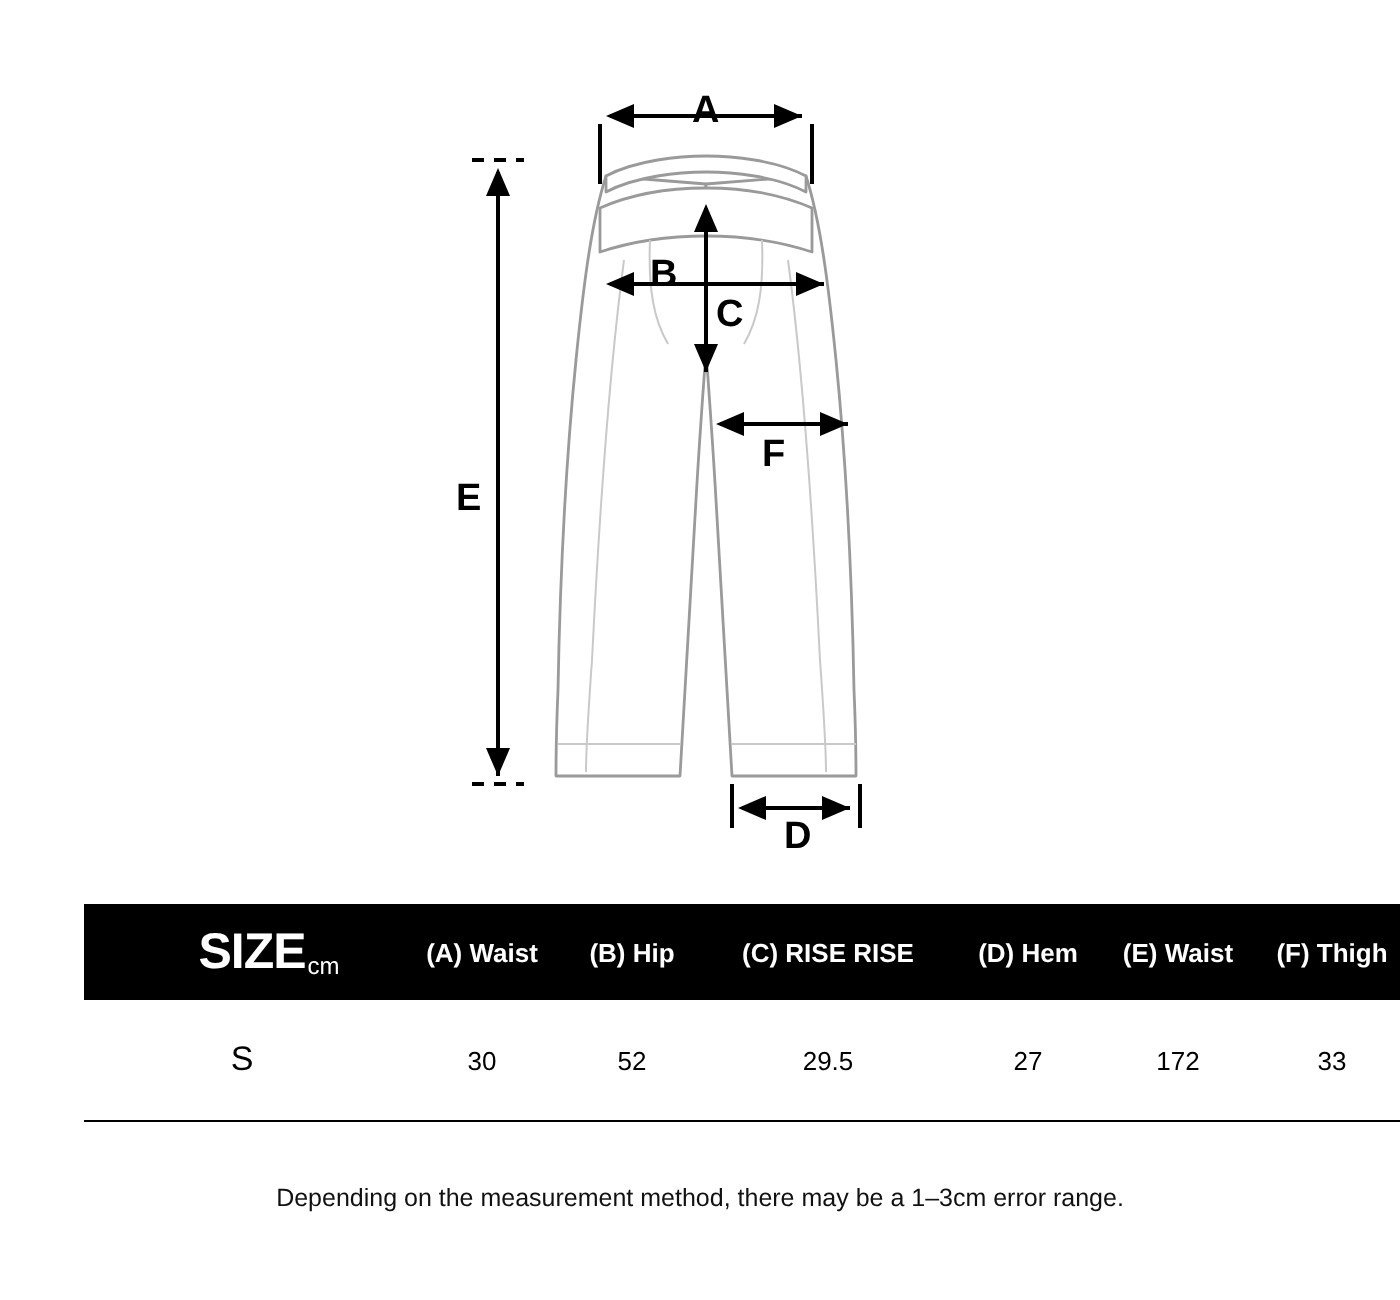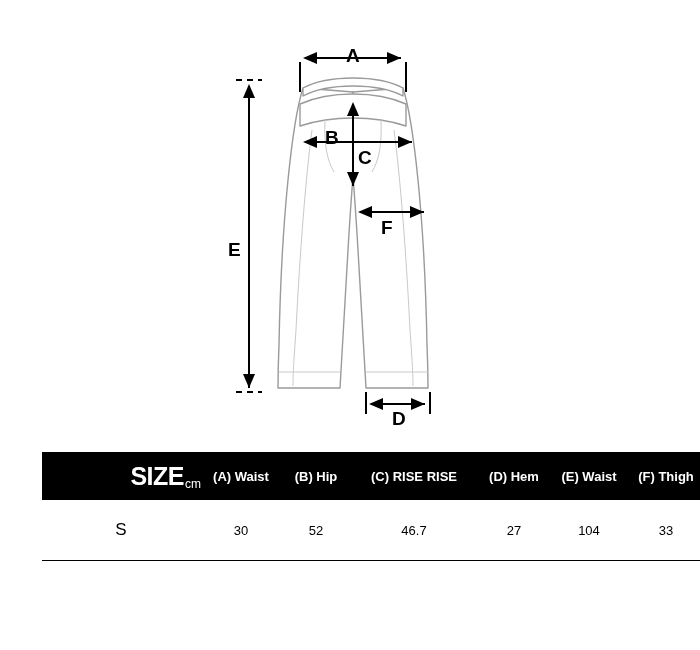--- a/index.html
+++ b/index.html
@@ -60,21 +60,21 @@
     color: #ffffff;
     font-size: 13px;
     font-weight: bold;
     height: 48px;
     vertical-align: middle;
     text-align: center;
     padding: 0;
     border: none;
   }
   table.size-table thead th.size-head {
-    text-align: right;
+    text-align: center;
     padding-left: 26px;
   }
   .size-word {
     font-size: 25px;
     font-weight: bold;
     letter-spacing: -0.5px;
   }
   .size-unit {
     font-size: 12px;
     font-weight: normal;
@@ -202,23 +202,24 @@
           <th style="width:72px;">(D) Hem</th>
           <th style="width:78px;">(E) Waist</th>
           <th style="width:76px;">(F) Thigh</th>
         </tr>
       </thead>
       <tbody>
         <tr>
           <td class="row-label">S</td>
           <td>30</td>
           <td>52</td>
-          <td>46.7</td>
+          <td>29.5</td>
           <td>27</td>
-          <td>104</td>
+          <td>172</td>
           <td>33</td>
         </tr>
       </tbody>
     </table>
   </div>
 
+  <div class="note">Depending on the measurement method, there may be a 1–3cm error range.</div>
 
 </div>
 
 </body></html>

